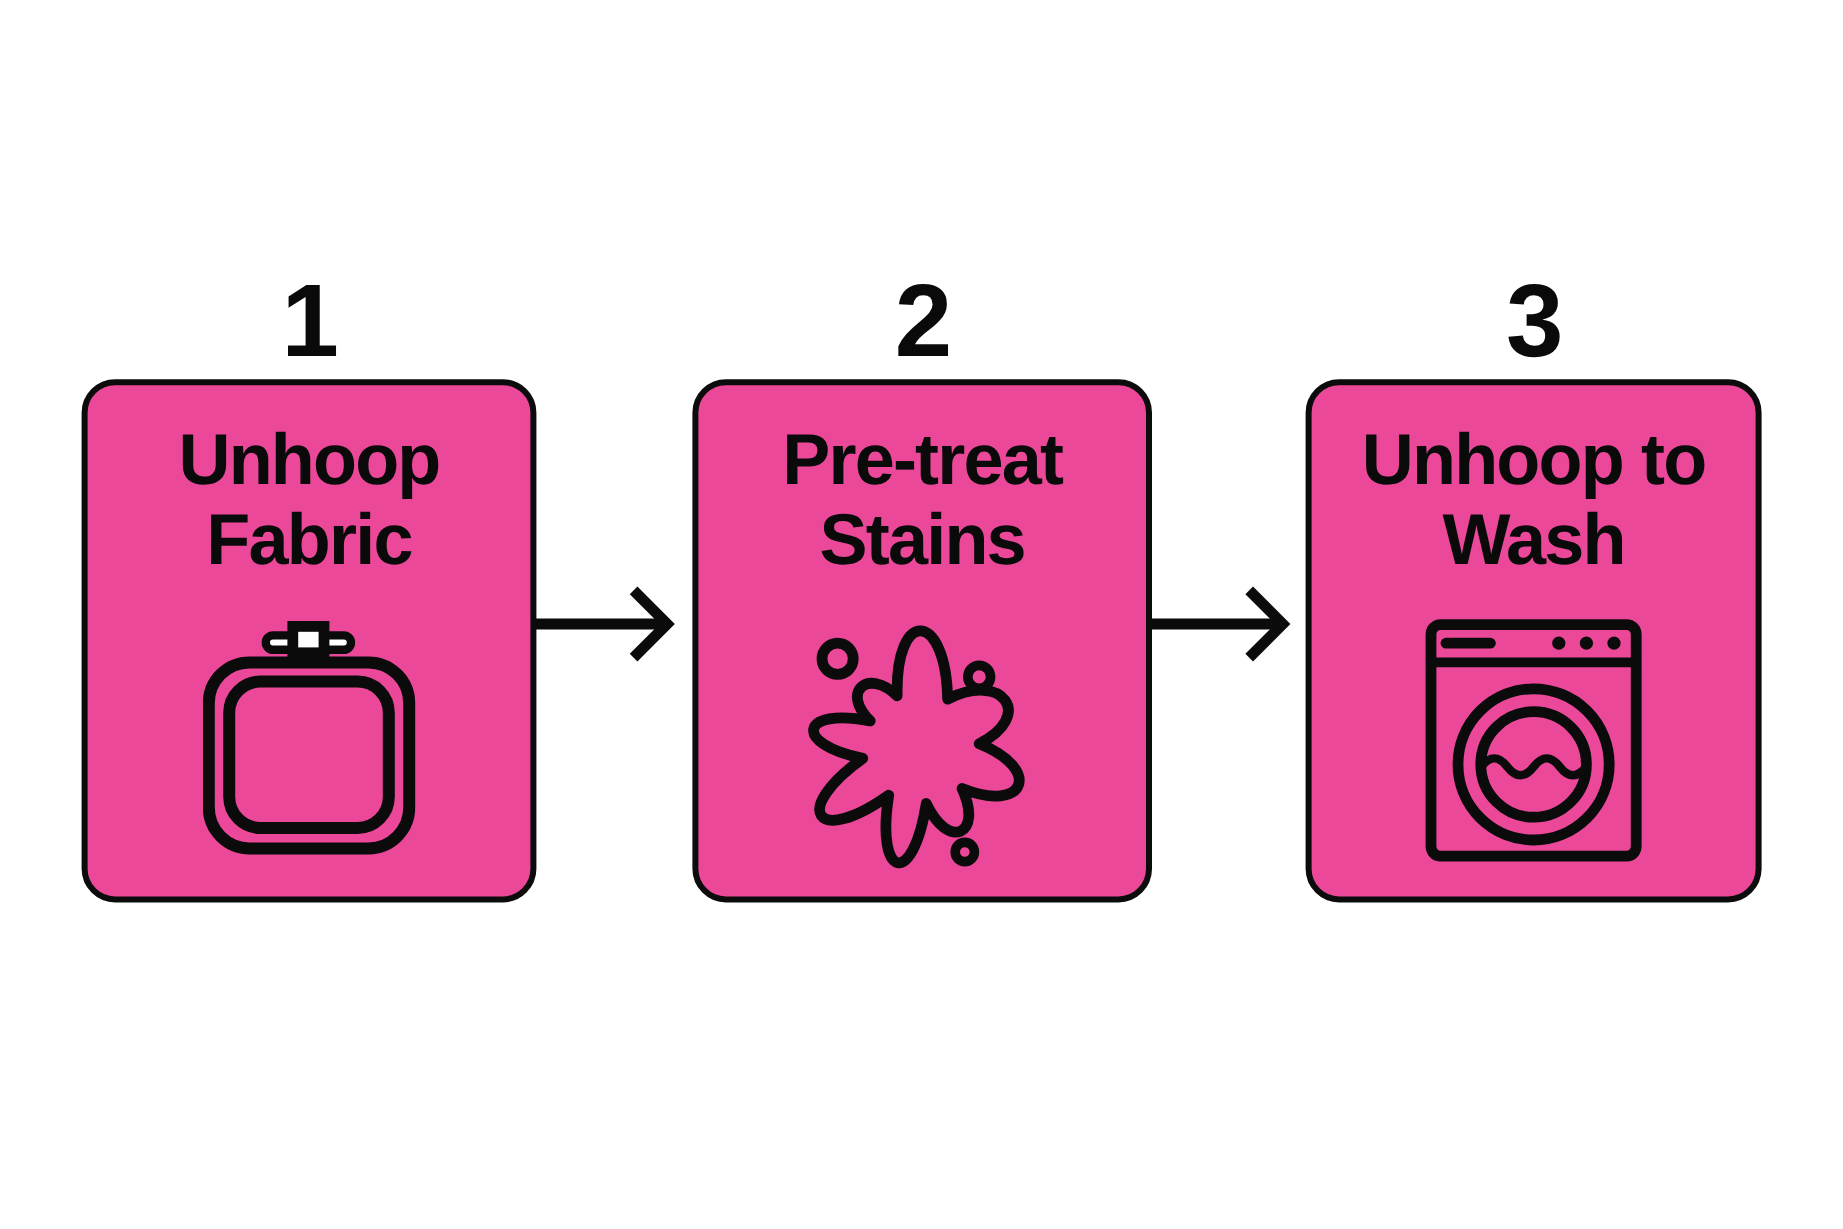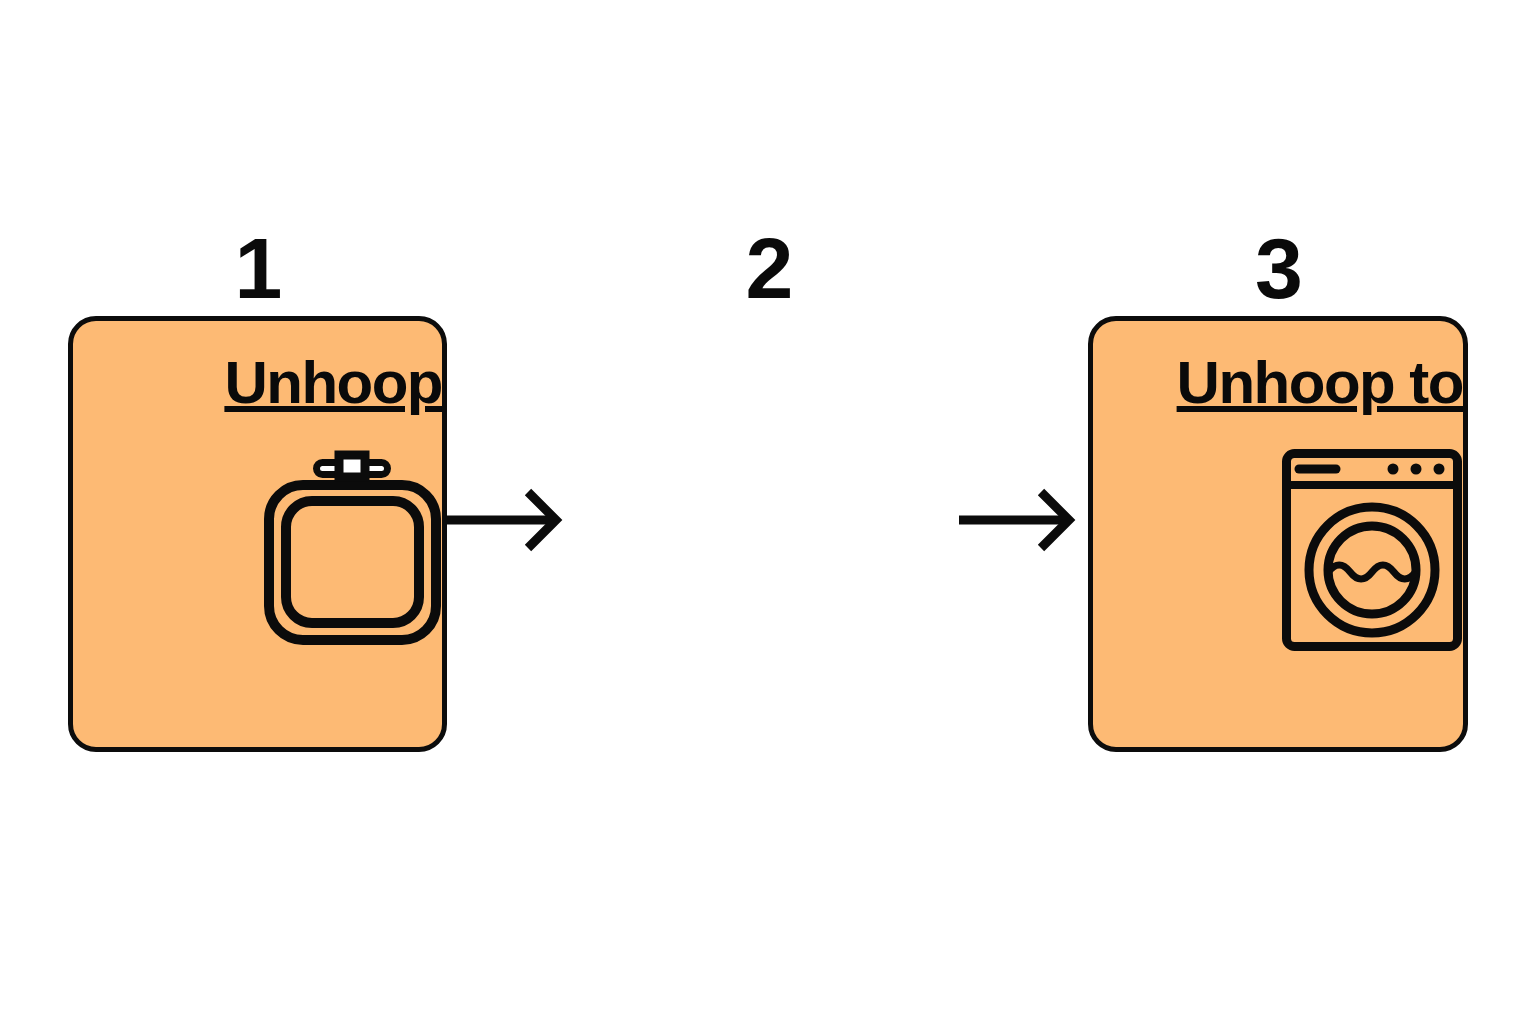--- a/index.html
+++ b/index.html
@@ -31,26 +31,25 @@
     font-size: 86px;
     font-weight: 700;
     letter-spacing: -2px;
     color: #0a0a0a;
   }
   .step-box {
     box-sizing: border-box;
     height: 436px;
     border: 5px solid #0c0c0c;
     border-radius: 28px;
-    background: #fdba74;
+    background: #ec4899;
     display: flex;
     flex-direction: column;
-    align-items: flex-end;
+    align-items: center;
     padding-top: 28px;
-    text-decoration: underline;
   }
   .step-title {
     text-align: center;
     font-size: 60px;
     line-height: 67px;
     font-weight: 700;
     letter-spacing: -1.5px;
     color: #0a0a0a;
   }
   .step-icon {
@@ -71,20 +70,21 @@
 </head>
 <body>
 
 <div class="canvas">
 
   <section class="step step-1">
     <div class="step-number">1</div>
     <div class="step-box">
       <div class="step-title">
         <div>Unhoop</div>
+        <div>Fabric</div>
       </div>
       <div class="step-icon">
         <svg width="178" height="200" viewBox="0 0 178 200" fill="none">
 
           <rect x="52.5" y="14.5" width="71" height="12" rx="6" fill="#ffffff" stroke="#0b0b0b" stroke-width="7"></rect>
 
           <rect x="5" y="37" width="167" height="155" rx="34" fill="none" stroke="#0b0b0b" stroke-width="10"></rect>
 
           <rect x="22" y="53" width="133" height="122" rx="26" fill="none" stroke="#0b0b0b" stroke-width="10"></rect>
 
@@ -94,32 +94,57 @@
     </div>
   </section>
 
   <svg class="arrow arrow-1" viewBox="0 0 122 72" fill="none">
     <path d="M2 36 H112" stroke="#0b0b0b" stroke-width="9"></path>
     <path d="M84 8 L112 36 L84 64" stroke="#0b0b0b" stroke-width="9" fill="none"></path>
   </svg>
 
   <section class="step step-2">
     <div class="step-number">2</div>
+    <div class="step-box">
+      <div class="step-title">
+        <div>Pre-treat</div>
+        <div>Stains</div>
+      </div>
+      <div class="step-icon">
+        <svg width="200" height="212" viewBox="-2 -4 200 212" fill="none">
+
+          <path d="M 76.6 60.8
+                   C 75.1 -13.2 117.2 -10.4 118.7 63.6
+                   C 165.0 40.2 191.3 77.4 145.0 100.8
+                   C 198.0 122.0 183.7 159.3 130.7 138.1
+                   C 148.8 177.2 119.0 189.7 100.9 150.6
+                   C 89.8 220.9 58.5 214.0 69.6 143.7
+                   C 9.2 186.8 -12.4 156.1 48.0 113.0
+                   C -10.7 101.2 -4.5 70.0 54.2 81.8
+                   C 29.5 58.1 51.9 37.1 76.6 60.8 Z" stroke="#0b0b0b" stroke-width="9" stroke-linejoin="round" fill="none"></path>
+
+          <circle cx="27" cy="30" r="13" stroke="#0b0b0b" stroke-width="9" fill="none"></circle>
+          <circle cx="145" cy="45" r="9.5" stroke="#0b0b0b" stroke-width="8" fill="none"></circle>
+          <circle cx="133" cy="191" r="8" stroke="#0b0b0b" stroke-width="8" fill="none"></circle>
+        </svg>
+      </div>
+    </div>
   </section>
 
   <svg class="arrow arrow-2" viewBox="0 0 122 72" fill="none">
     <path d="M2 36 H112" stroke="#0b0b0b" stroke-width="9"></path>
     <path d="M84 8 L112 36 L84 64" stroke="#0b0b0b" stroke-width="9" fill="none"></path>
   </svg>
 
   <section class="step step-3">
     <div class="step-number">3</div>
     <div class="step-box">
       <div class="step-title">
         <div>Unhoop to</div>
+        <div>Wash</div>
       </div>
       <div class="step-icon">
         <svg width="182" height="204" viewBox="0 0 182 204" fill="none">
 
           <rect x="5.5" y="5.5" width="171" height="193" rx="8" fill="none" stroke="#0b0b0b" stroke-width="9"></rect>
 
           <path d="M2 37 H180" stroke="#0b0b0b" stroke-width="8"></path>
 
           <path d="M18 21 H55" stroke="#0b0b0b" stroke-width="9" stroke-linecap="round"></path>
 

